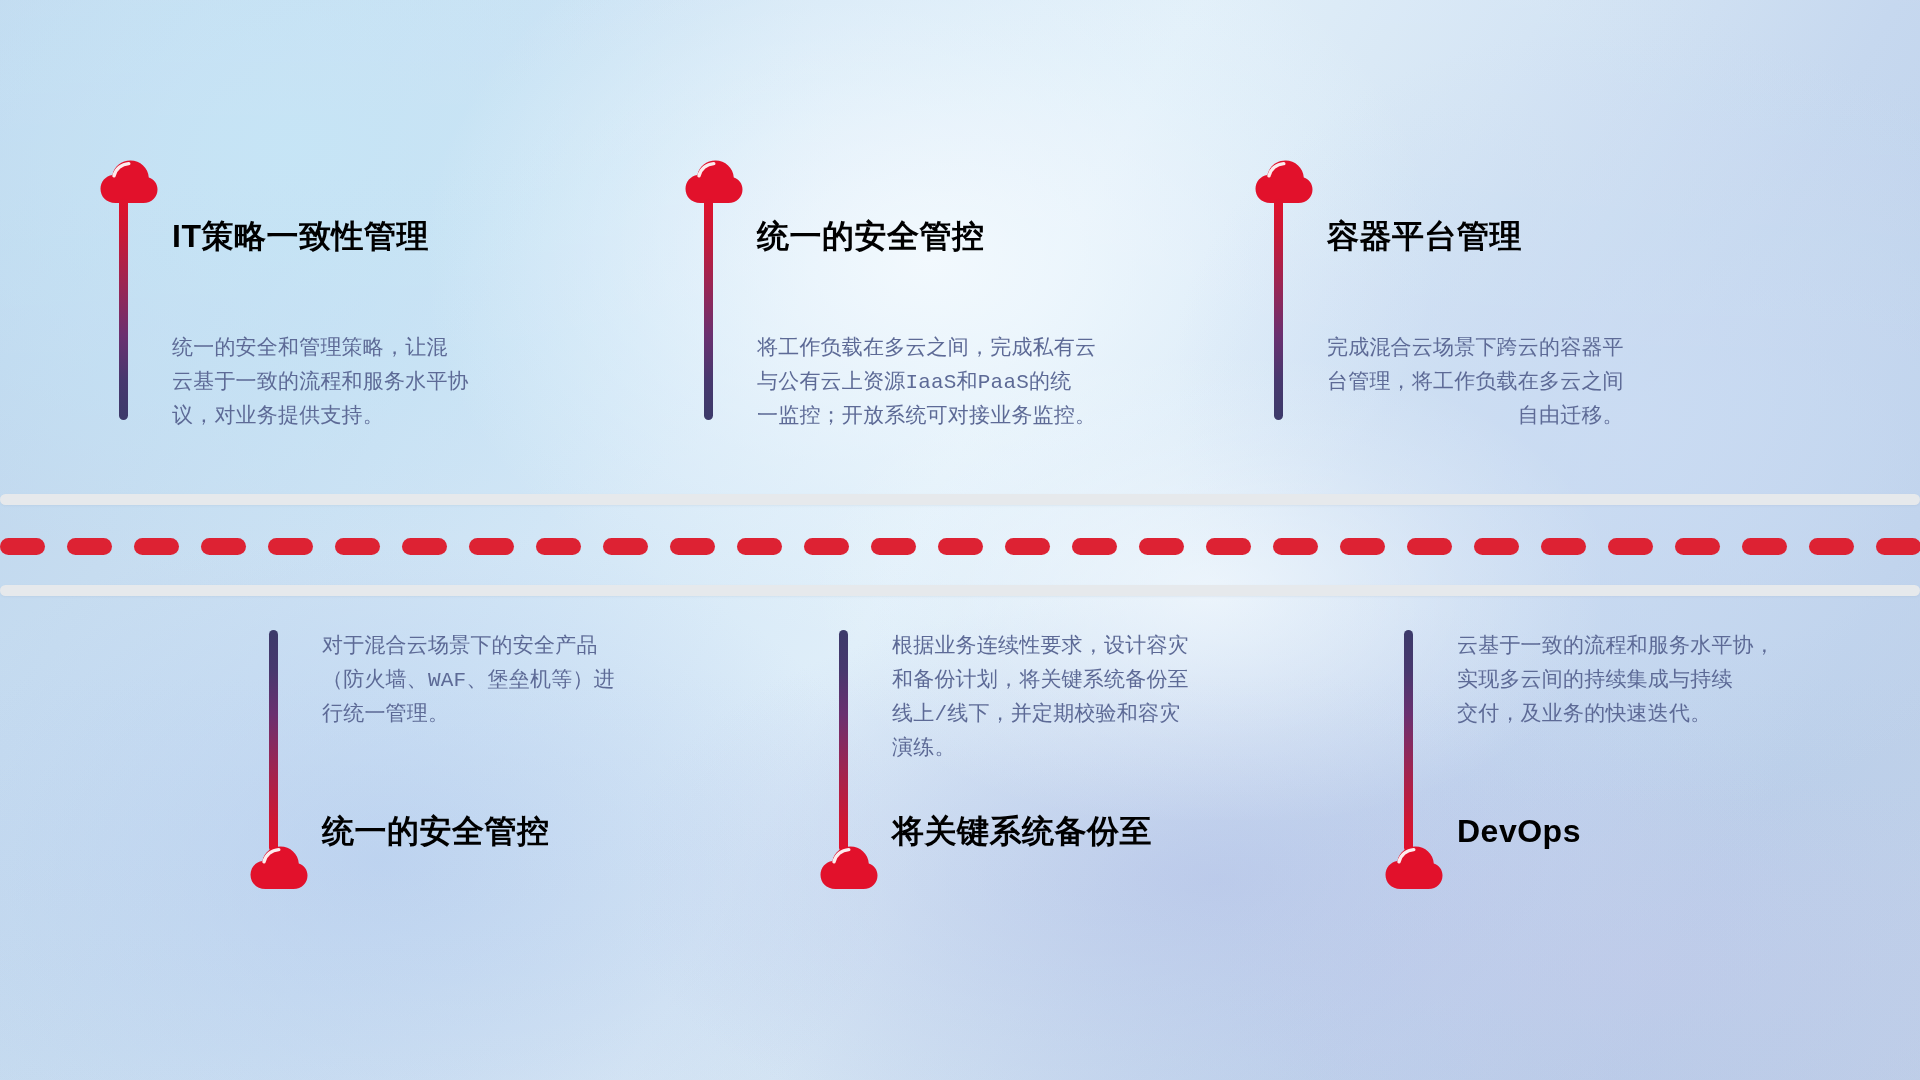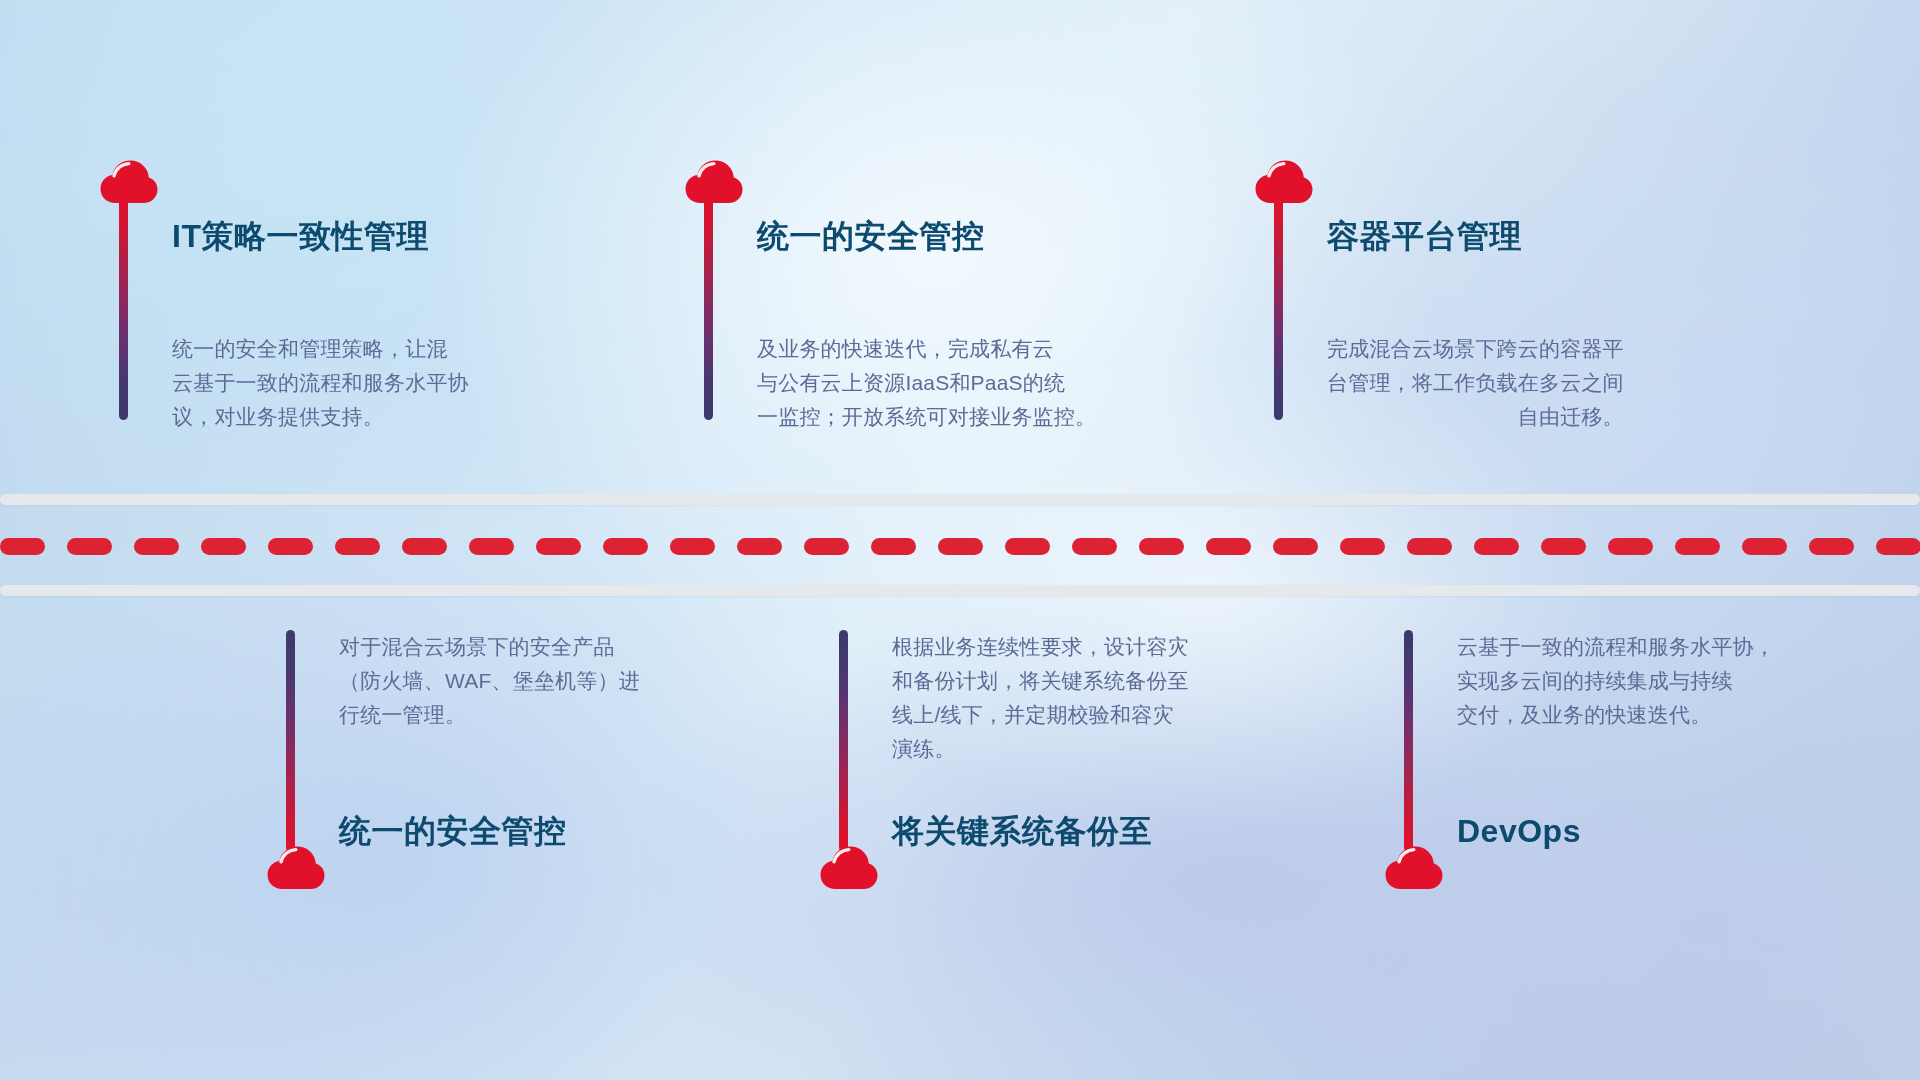--- a/index.html
+++ b/index.html
@@ -46,26 +46,26 @@
   
   .cloud{position:relative;width:58px;height:44px;}
   .cloud svg{display:block;width:58px;height:44px;}
 
   
   .stem{width:9px;border-radius:5px;}
   .stem.down{background:linear-gradient(180deg,#e2112b 0%,#cf1733 14%,#9d2552 38%,#6a3070 62%,#47386e 82%,#3c3a6a 100%);}
   .stem.up{background:linear-gradient(180deg,#3c3a6a 0%,#47386e 18%,#6a3070 38%,#9d2552 62%,#cf1733 86%,#e2112b 100%);}
 
   .title{
-    font-size:32px;font-weight:700;color:#0c4a6e;letter-spacing:.5px;
+    font-size:32px;font-weight:700;color:#000000;letter-spacing:.5px;
     white-space:nowrap;line-height:1;
   }
   .body{
     font-size:21px;line-height:34px;color:#5d6a96;font-weight:400;
-    letter-spacing:.2px;white-space:pre-line;
+    letter-spacing:.2px;white-space:pre-line;font-family:Liberation Mono, monospace;
   }
 
   
   .top-col .cloud-wrap{position:absolute;left:0;top:0;}
   .top-col .stem{position:absolute;left:19px;top:38px;height:222px;}
   .top-col .title{position:absolute;left:72px;top:60px;}
   .top-col .body{position:absolute;left:72px;top:172px;}
 
   
   .bot-col .body{position:absolute;left:72px;top:0px;}
@@ -108,21 +108,21 @@
     <div class="cloud-wrap">
       <div class="cloud">
         <svg viewBox="0 0 58 44" xmlns="http://www.w3.org/2000/svg">
           <path d="M15.5 43 C6.2 43 0.5 36.6 0.5 28.8 C0.5 21.6 5.6 15.8 12.4 14.9 C14.2 6.3 21.6 0.6 30.4 0.6 C40.3 0.6 48.2 8.0 48.8 17.6 C54.0 19.2 57.5 23.9 57.5 29.5 C57.5 36.9 51.8 43 43.4 43 Z" fill="#e2112b"></path>
           <path d="M14.0 15.8 C15.6 8.9 21.5 4.0 28.8 3.6" fill="none" stroke="#ffffff" stroke-width="3.4" stroke-linecap="round" opacity="0.92"></path>
         </svg>
       </div>
     </div>
     <div class="stem down"></div>
     <div class="title">统一的安全管控</div>
-    <div class="body">及业务的快速迭代，完成私有云
+    <div class="body">将工作负载在多云之间，完成私有云
 与公有云上资源IaaS和PaaS的统
 一监控；开放系统可对接业务监控。</div>
   </div>
 
   <div class="col top-col" style="left:1255px;top:160px;width:450px;height:300px;text-align:right;">
     <div class="cloud-wrap">
       <div class="cloud">
         <svg viewBox="0 0 58 44" xmlns="http://www.w3.org/2000/svg">
           <path d="M15.5 43 C6.2 43 0.5 36.6 0.5 28.8 C0.5 21.6 5.6 15.8 12.4 14.9 C14.2 6.3 21.6 0.6 30.4 0.6 C40.3 0.6 48.2 8.0 48.8 17.6 C54.0 19.2 57.5 23.9 57.5 29.5 C57.5 36.9 51.8 43 43.4 43 Z" fill="#e2112b"></path>
           <path d="M14.0 15.8 C15.6 8.9 21.5 4.0 28.8 3.6" fill="none" stroke="#ffffff" stroke-width="3.4" stroke-linecap="round" opacity="0.92"></path>
@@ -163,21 +163,21 @@
       <span class="dash"></span>
       <span class="dash"></span>
       <span class="dash"></span>
       <span class="dash"></span>
       <span class="dash"></span>
       <span class="dash"></span>
       <span class="dash"></span>
     </div>
   <div class="divider grey-bar bottom"></div>
 
-  <div class="col bot-col" style="left:267px;top:630px;width:440px;height:290px;">
+  <div class="col bot-col" style="left:250px;top:630px;width:440px;height:290px;">
     <div class="body">对于混合云场景下的安全产品
 （防火墙、WAF、堡垒机等）进
 行统一管理。</div>
     <div class="stem up"></div>
     <div class="title">统一的安全管控</div>
     <div class="cloud-wrap">
       <div class="cloud">
         <svg viewBox="0 0 58 44" xmlns="http://www.w3.org/2000/svg">
           <path d="M15.5 43 C6.2 43 0.5 36.6 0.5 28.8 C0.5 21.6 5.6 15.8 12.4 14.9 C14.2 6.3 21.6 0.6 30.4 0.6 C40.3 0.6 48.2 8.0 48.8 17.6 C54.0 19.2 57.5 23.9 57.5 29.5 C57.5 36.9 51.8 43 43.4 43 Z" fill="#e2112b"></path>
           <path d="M14.0 15.8 C15.6 8.9 21.5 4.0 28.8 3.6" fill="none" stroke="#ffffff" stroke-width="3.4" stroke-linecap="round" opacity="0.92"></path>

